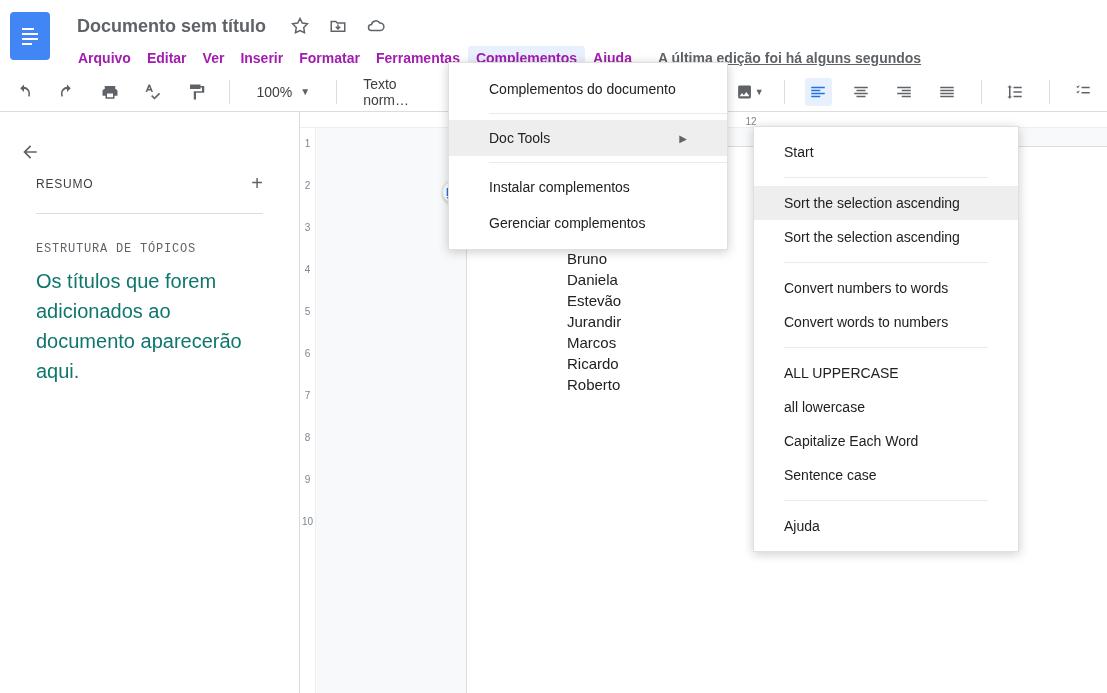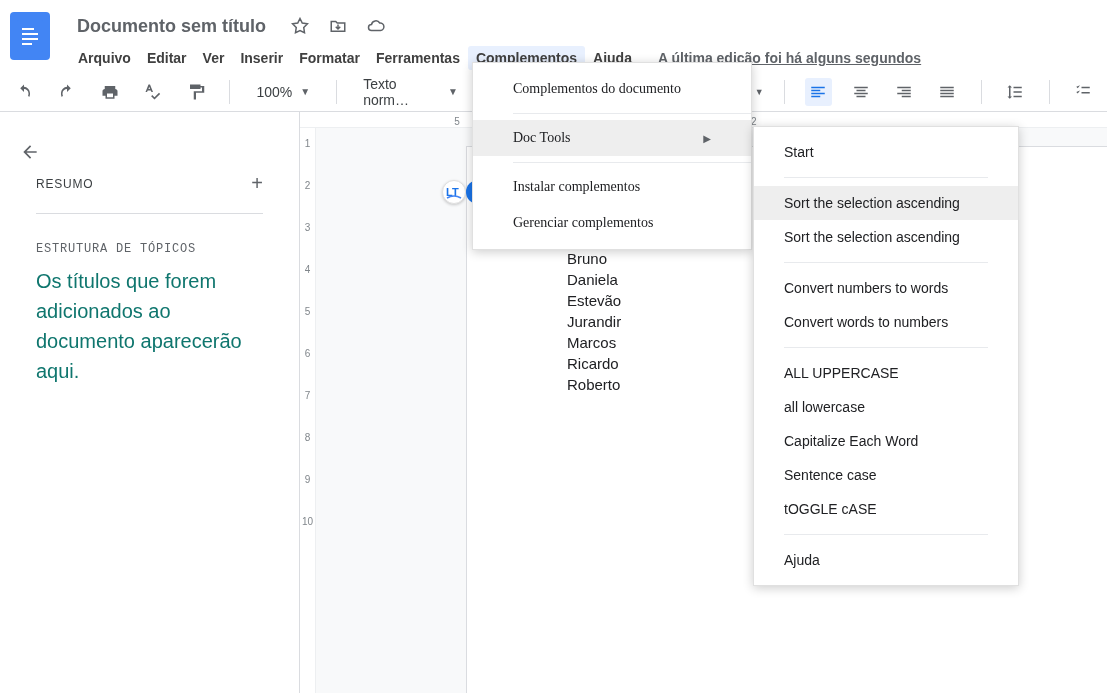--- a/index.html
+++ b/index.html
@@ -8,21 +8,21 @@
   
   .header { display: flex; align-items: flex-start; padding: 12px 10px 0 10px; font-weight: bold; }
   .logo { width: 40px; height: 48px; border-radius: 4px; background: #4285f4; display: flex; align-items: center; justify-content: center; margin-right: 20px; }
   .logo svg { width: 26px; height: 32px; }
   .header-main { flex: 1; }
   .title-row { display: flex; align-items: center; height: 28px; }
   .doc-title { font-size: 18px; color: #5f6368; padding: 0 6px; border: 1px solid transparent; min-width: 100px; }
   .title-icons { display: flex; gap: 20px; margin-left: 18px; }
   .title-icons svg, .title-icons .icon { color: #5f6368; width: 18px; height: 18px; }
   .menu-row { display: flex; align-items: center; height: 28px; margin-top: 4px; }
-  .menu-item { padding: 4px 8px; font-size: 14px; color: #404040; cursor: pointer; border-radius: 3px; }
+  .menu-item { padding: 4px 8px; font-size: 14px; color: #a21caf; cursor: pointer; border-radius: 3px; }
   .menu-item.active { background: #e8f0fe; }
   .last-edit { color: #5f6368; text-decoration: underline; margin-left: 18px; cursor: pointer; }
 
   
   .toolbar { display: flex; align-items: center; border-bottom: 1px solid #dadce0; padding: 0 10px; height: 40px; gap: 16px; }
   .tb-btn { width: 28px; height: 28px; display: flex; align-items: center; justify-content: center; border-radius: 3px; cursor: pointer; color: #5f6368; }
   .tb-btn.active { background: #e8f0fe; color: #1a73e8; }
   .tb-sep { width: 1px; height: 24px; background: #dadce0; margin: 0 4px; }
   .tb-select { display: flex; align-items: center; padding: 0 6px; height: 28px; font-size: 14px; color: #3c4043; gap: 8px; cursor: pointer; }
   .tb-select .caret { font-size: 10px; color: #5f6368; }
@@ -46,21 +46,21 @@
   .page { position: absolute; left: 166px; top: 34px; width: 800px; height: 640px; background: #fff; border: 1px solid #dadce0; padding: 80px 100px; }
   .page-content div { font-family: Arial, sans-serif; font-size: 15px; line-height: 21px; color: #202124; }
 
   .float-btns { position: absolute; left: 442px; top: 180px; display: flex; flex-direction: row; gap: 0; z-index: 5; }
   .float-btn { width: 24px; height: 24px; border-radius: 50%; display: flex; align-items: center; justify-content: center; font-size: 12px; font-weight: bold; }
   .float-lt { background: #fff; color: #1967d2; box-shadow: 0 1px 3px rgba(0,0,0,.2); border:1px solid #e0e0e0; }
   .float-check { background: #1a73e8; color: #fff; }
 
   
   .menu-popup { position: absolute; background: #fff; border: 1px solid rgba(0,0,0,.12); box-shadow: 0 2px 10px rgba(0,0,0,.2); z-index: 100; padding: 8px 0; }
-  .addons-menu { left: 472px; top: 62px; width: 280px; font-family: Liberation Serif, serif; }
+  .addons-menu { left: 448px; top: 62px; width: 280px; }
   .popup-item { padding: 10px 40px; font-size: 14px; color: #202124; cursor: pointer; display: flex; justify-content: space-between; align-items: center; }
   .popup-item.hover { background: #eeeeee; }
   .popup-sep { height: 1px; background: #e8eaed; margin: 6px 0 6px 40px; }
   .arrow { font-size: 10px; color: #5f6368; }
 
   .submenu { left: 753px; top: 126px; width: 266px; }
   .submenu .popup-item { padding: 9px 30px; text-align: center; }
   .submenu .popup-sep { margin: 8px 30px; }
 
   svg { display: block; }
@@ -317,20 +317,17 @@
     </div>
   <div class="popup-item">
       <span>all lowercase</span>
     </div>
   <div class="popup-item">
       <span>Capitalize Each Word</span>
     </div>
   <div class="popup-item">
       <span>Sentence case</span>
     </div>
-  <div class="popup-item">
-      <span>tOGGLE cASE</span>
-    </div>
   <div class="popup-sep"></div>
   <div class="popup-item">
       <span>Ajuda</span>
     </div>
 </div>
 
 </body></html>

